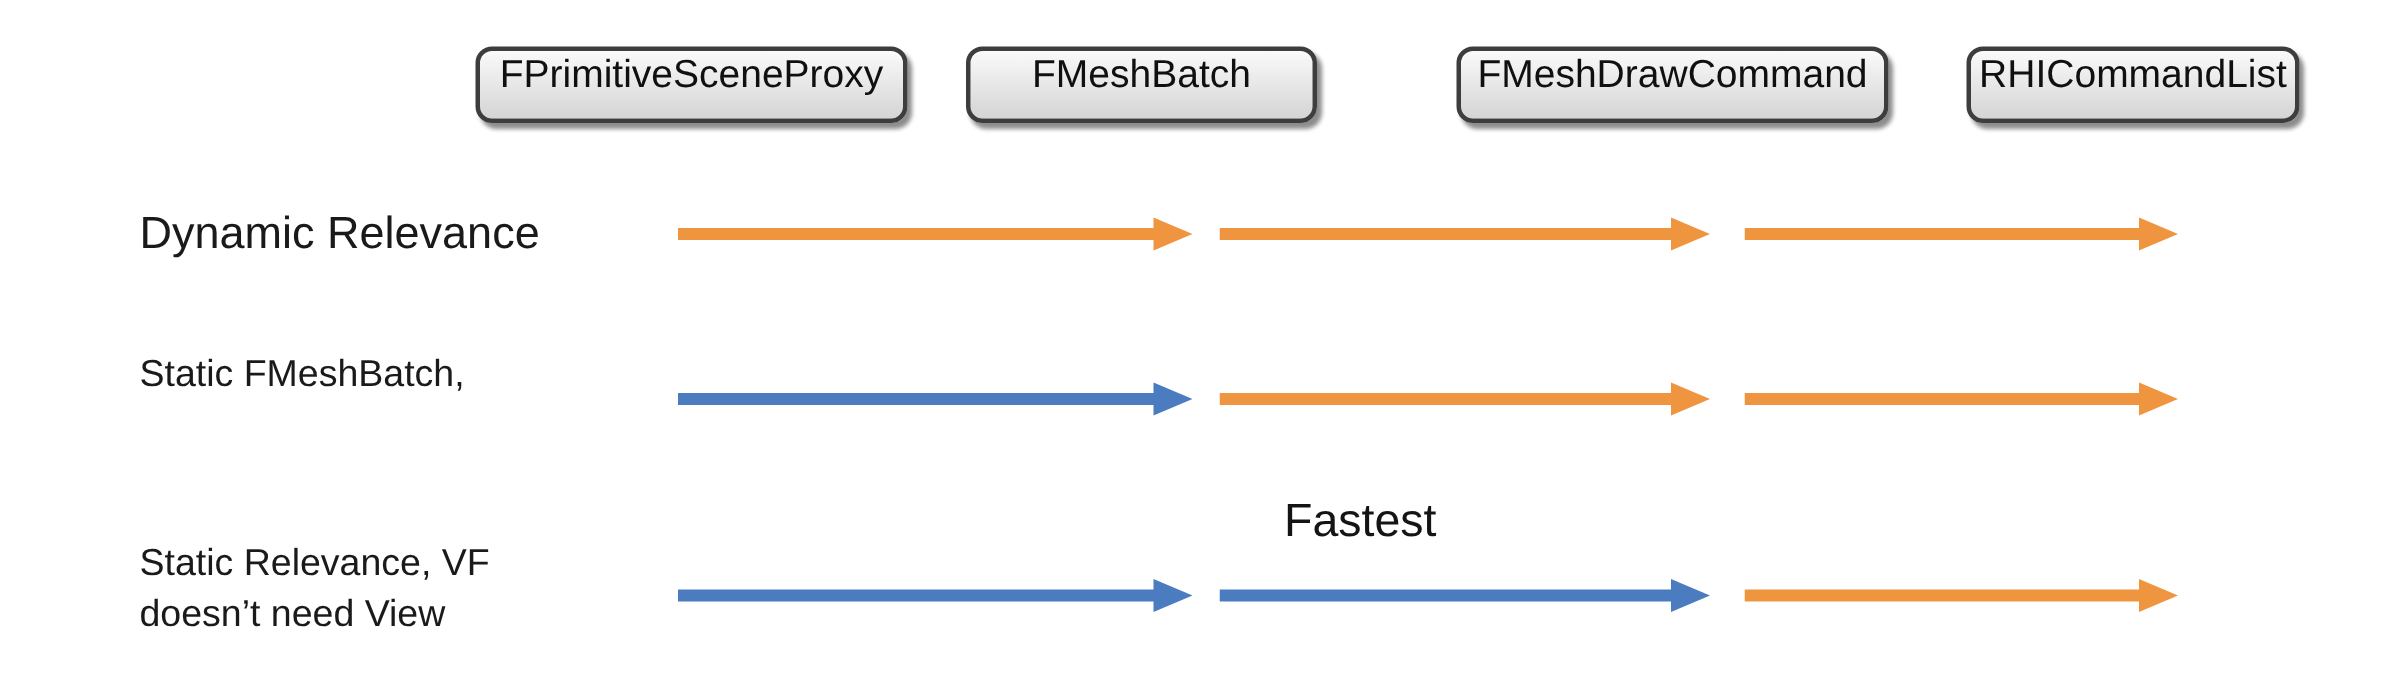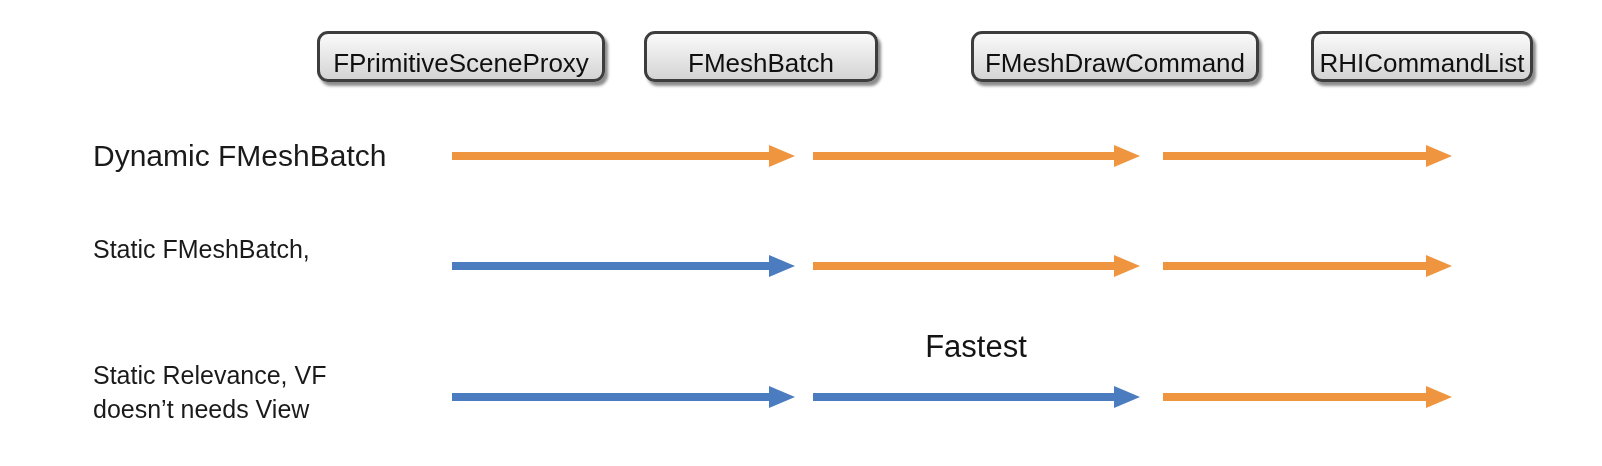--- a/index.html
+++ b/index.html
@@ -20,21 +20,21 @@
   
   .stage-box {
     position: absolute;
     top: 31px;
     height: 51px;
     border: 3px solid #3d3d3d;
     border-radius: 11px;
     background: linear-gradient(180deg, #fafafa 0%, #e9e9e9 45%, #d4d4d4 100%);
     box-shadow: 3px 4px 3px rgba(0,0,0,0.45);
     display: flex;
-    align-items: flex-end;
+    align-items: flex-start;
     justify-content: center;
     font-size: 26px;
     color: #101010;
     box-sizing: border-box;
   }
   .stage-box-1 { left: 317px;  width: 288px; }
   .stage-box-2 { left: 644px;  width: 234px; }
   .stage-box-3 { left: 971px;  width: 288px; }
   .stage-box-4 { left: 1311px; width: 222px; }
 
@@ -43,21 +43,20 @@
   .row-label-1 { top: 139px; font-size: 30px; }
   .row-label-2 { top: 233px; font-size: 25px; line-height: 33px; }
   .row-label-3 { top: 358px; font-size: 25px; line-height: 34px; }
 
   
   .fastest-label {
     position: absolute;
     left: 856px;
     top: 329px;
     width: 240px;
-    text-align: center;
     font-size: 31px;
     color: #141414;
   }
 
   
   .arrow { position: absolute; height: 28px; display: block; }
   .slot-1 { left: 452px;  width: 343px; }
   .slot-2 { left: 813px;  width: 327px; }
   .slot-3 { left: 1163px; width: 289px; }
   .row-y-1 { top: 142px; }
@@ -76,28 +75,28 @@
     <span>FMeshBatch</span>
   </div>
   <div class="stage-box stage-box-4">
     <span>RHICommandList</span>
   </div>
   <div class="stage-box stage-box-3">
     <span>FMeshDrawCommand</span>
   </div>
 
   <div class="row-label row-label-1">
-    <div>Dynamic FMeshBatch</div>
+    <div>Dynamic Relevance</div>
   </div>
   <div class="row-label row-label-2">
     <div>Static FMeshBatch,</div>
   </div>
   <div class="row-label row-label-3">
     <div>Static Relevance, VF</div>
-    <div>doesn’t needs View</div>
+    <div>doesn’t need View</div>
   </div>
 
   <div class="fastest-label">Fastest</div>
 
   <svg class="arrow slot-1 row-y-1" viewBox="0 0 343 28">
       <rect x="0" y="10" width="321" height="8" fill="#F0953F"></rect>
       <polygon points="317,3 343,14 317,25" fill="#F0953F"></polygon>
     </svg>
   <svg class="arrow slot-2 row-y-1" viewBox="0 0 327 28">
       <rect x="0" y="10" width="305" height="8" fill="#F0953F"></rect>

